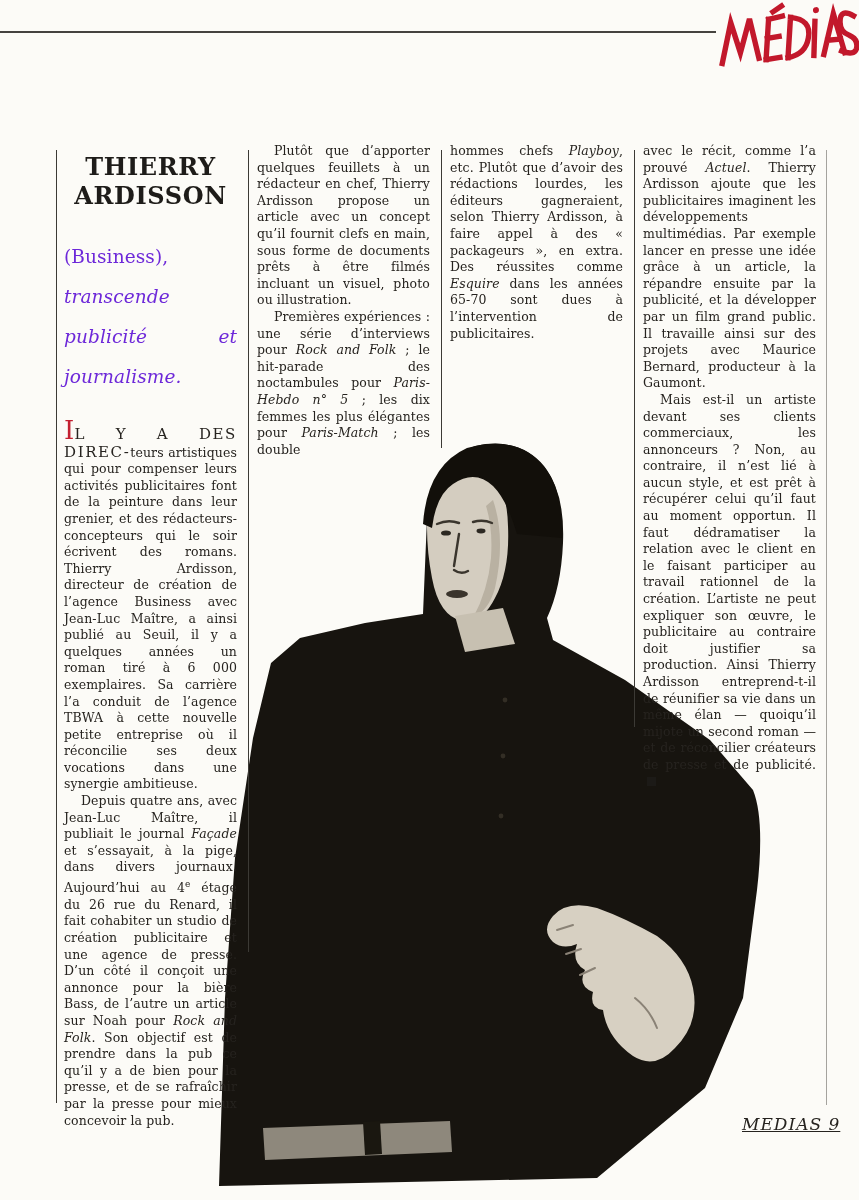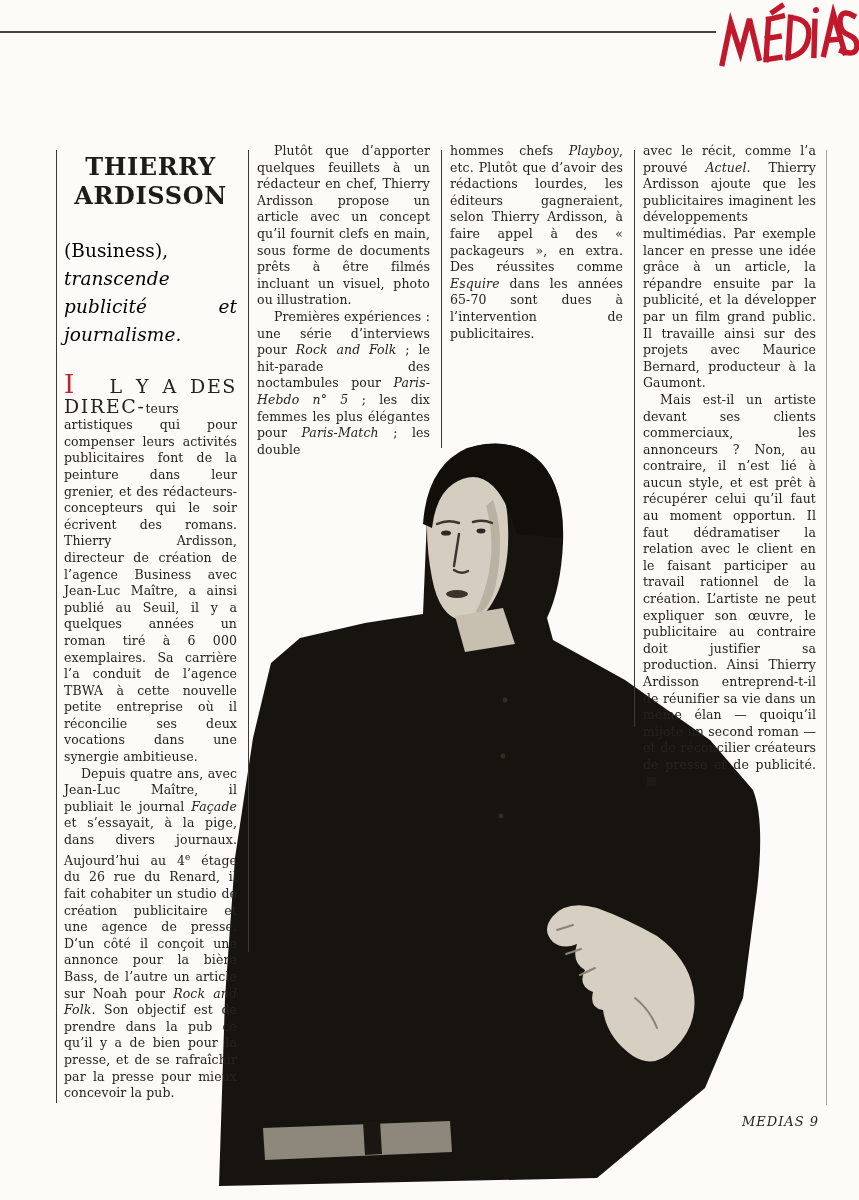--- a/index.html
+++ b/index.html
@@ -29,40 +29,40 @@
   #col1{left:64px; top:152px;}
   #col2{left:257px;top:143px;}
   #col3{left:450px;top:143px;}
   #col4{left:643px;top:143px;}
 
   .article-title{
     font-size:24px;line-height:29px;font-weight:bold;letter-spacing:.6px;
     margin:0 0 0 0;text-align:center;color:#1e1c19;
   }
   .standfirst{
-    margin-top:27px;font-size:18.5px;line-height:28px;text-align:justify;color:#000000;
+    margin-top:27px;font-size:18.5px;line-height:40px;text-align:justify;color:#6d28d9;
   }
   .standfirst .s-i{font-style:italic;}
   .article-body{margin-top:29px;}
 
   .para{margin:0;}
   .para.indent{text-indent:17px;}
   .s-i{font-style:italic;}
   .s-drop{color:#c32030;font-size:26px;line-height:0;font-weight:500;}
-  .s-caps{font-size:19px;letter-spacing:1.6px;margin-left:35px;}
+  .s-caps{font-size:15px;letter-spacing:1.6px;}
   .s-sup{vertical-align:super;font-size:9px;}
   .s-end{display:inline-block;width:9px;height:9px;background:#1c1a17;margin-left:4px;}
 
   
   .photo{position:absolute;left:205px;top:438px;width:560px;height:750px;z-index:1;}
 
   
   .folio{
     position:absolute;left:742px;top:1114px;z-index:4;
-    font-style:italic;font-size:13px;letter-spacing:1px;color:#26231f;
+    font-style:italic;font-size:17px;letter-spacing:1px;color:#26231f;text-decoration:underline;
   }
 </style>
 </head>
 <body>
 
 <div class="top-rule"></div>
 <span class="sr-only">MÉDIAS</span>
 <svg class="masthead" viewBox="-2 -4 147 66" aria-hidden="true">
   <g transform="rotate(-5 70 30)" fill="none" stroke="#c2182b" stroke-width="5.4" stroke-linecap="square">
     <path d="M6 53 L18 13 L25 44 L37 11 L43 51"></path>

